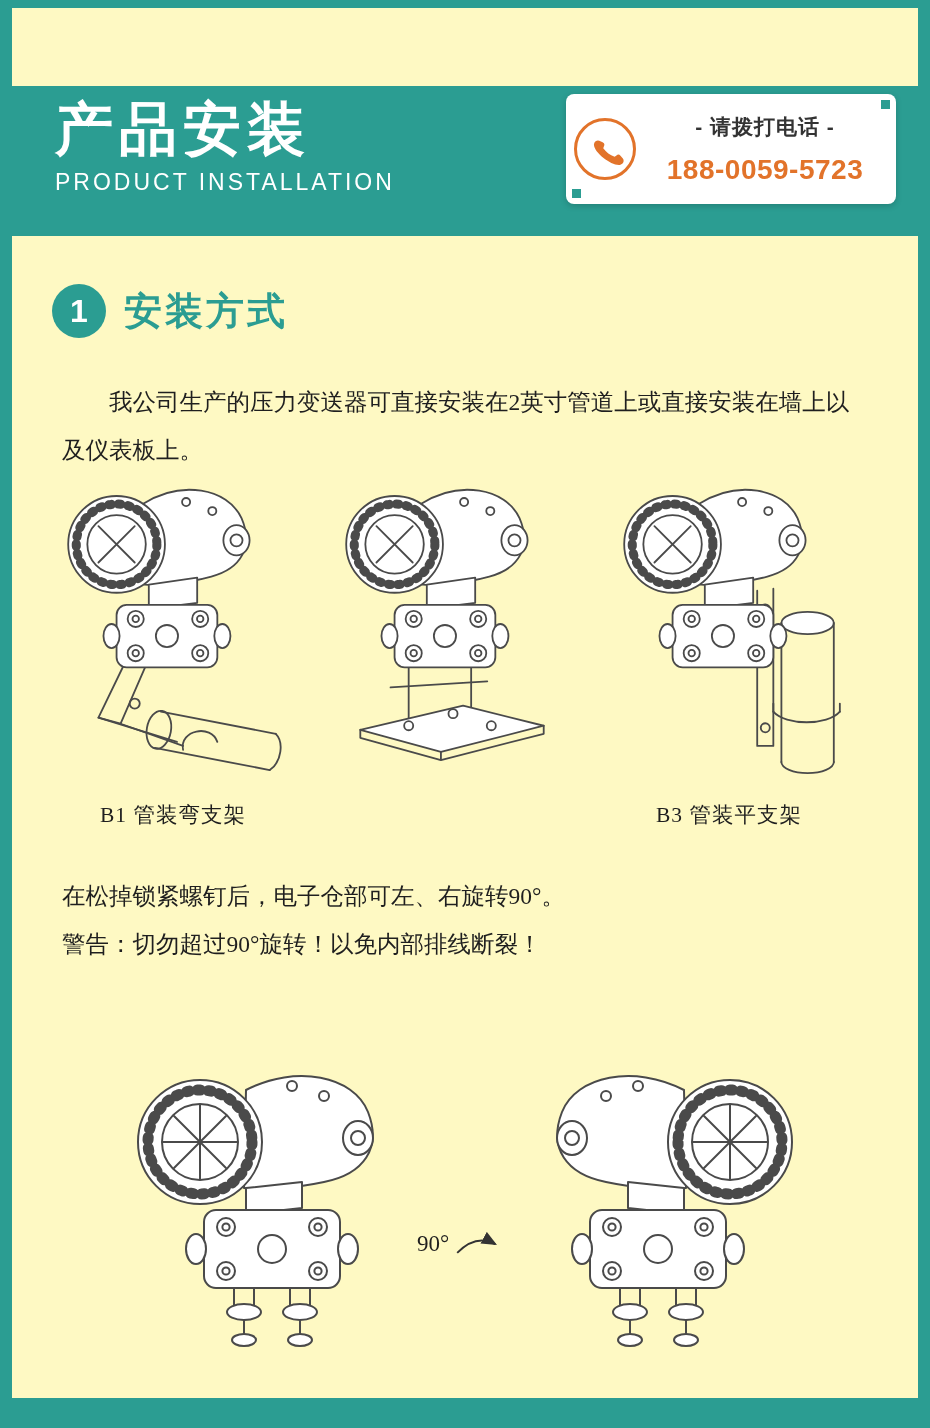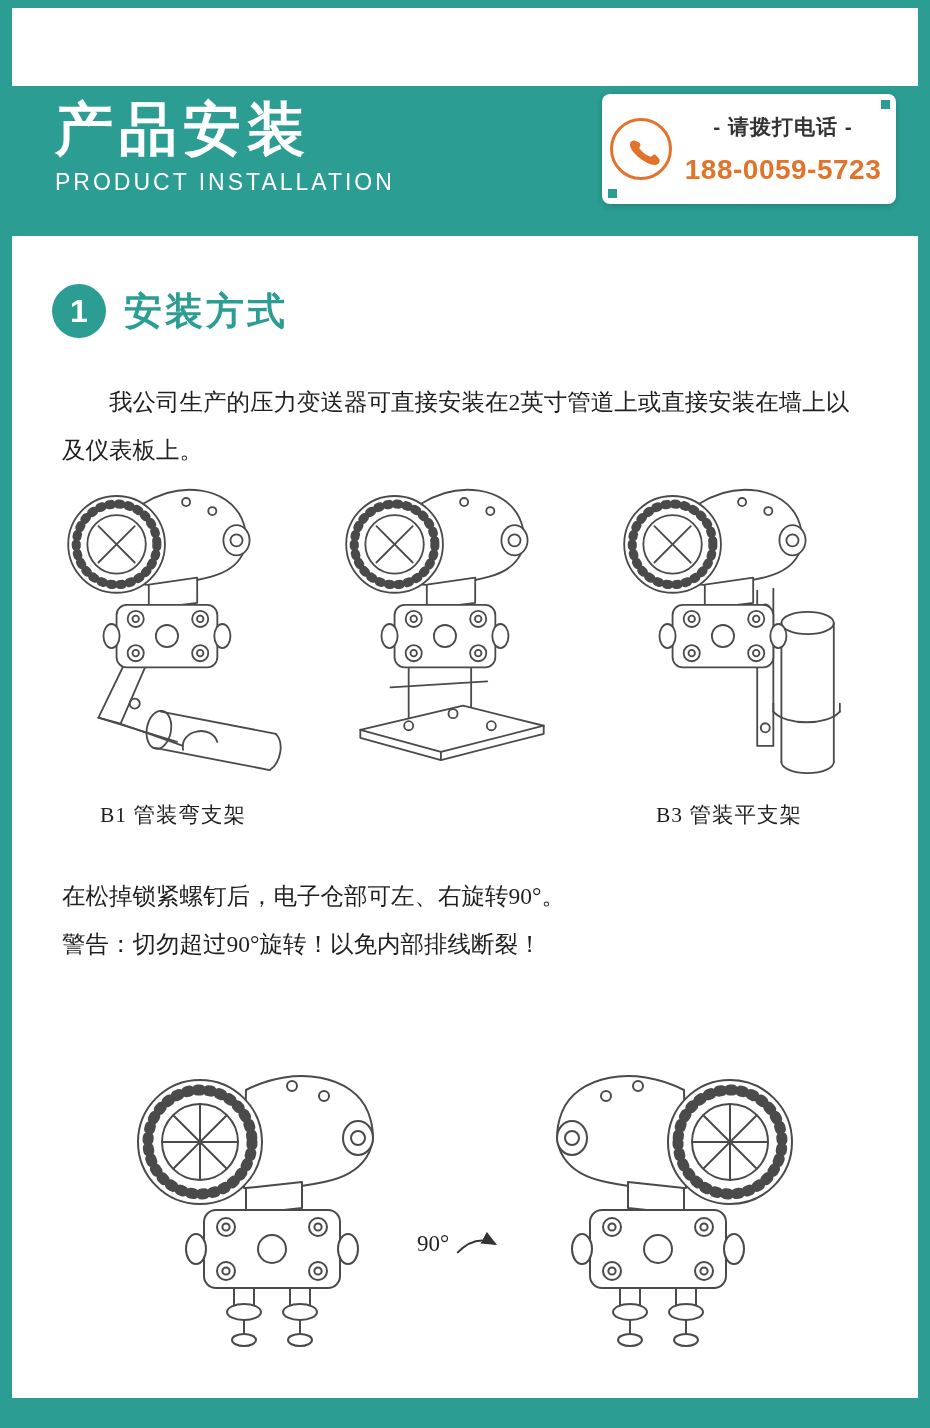--- a/index.html
+++ b/index.html
@@ -8,21 +8,21 @@
     --ink:#1f1f1f;
     --line:#4a4a4a;
   }
   *{margin:0;padding:0;box-sizing:border-box;}
   html,body{background:#e9e9e9;}
   body{font-family:"Liberation Sans",sans-serif;}
   .page{
     position:relative;
     width:930px;height:1428px;
     margin:0 auto;
-    background:#ffffff;
+    background:#fef9c3;
     overflow:hidden;
   }
   
   .edge{position:absolute;background:var(--teal,#2B9D92);z-index:6;}
   .edge-left{left:0;top:0;bottom:0;width:12px;}
   .edge-right{right:0;top:0;bottom:0;width:12px;}
   .edge-top{left:0;right:0;top:0;height:8px;}
   .edge-bottom{left:0;right:0;bottom:0;height:30px;}
 
   
@@ -34,21 +34,21 @@
   .header-titles{position:absolute;left:55px;top:10px;color:#fff;}
   .header-title{
     font-size:58px;font-weight:900;letter-spacing:6px;line-height:1.15;
     font-family:"Liberation Sans",sans-serif;
   }
   .header-subtitle{
     margin-top:6px;font-size:23px;letter-spacing:3px;font-weight:400;color:#fff;
   }
   
   .phone-box{
-    position:absolute;right:34px;top:8px;width:294px;height:110px;
+    position:absolute;right:34px;top:8px;width:330px;height:110px;
     background:#fff;border-radius:8px;
     display:flex;align-items:center;gap:12px;padding:0 14px 0 8px;
     box-shadow:0 2px 6px rgba(0,0,0,.18);
   }
   .phone-accent{position:absolute;width:9px;height:9px;background:var(--teal,#2B9D92);}
   .phone-accent.tr{top:6px;right:6px;}
   .phone-accent.bl{bottom:6px;left:6px;}
   .phone-icon-circle{
     flex:0 0 auto;width:62px;height:62px;border-radius:50%;
     border:3px solid var(--orange,#E2732A);

